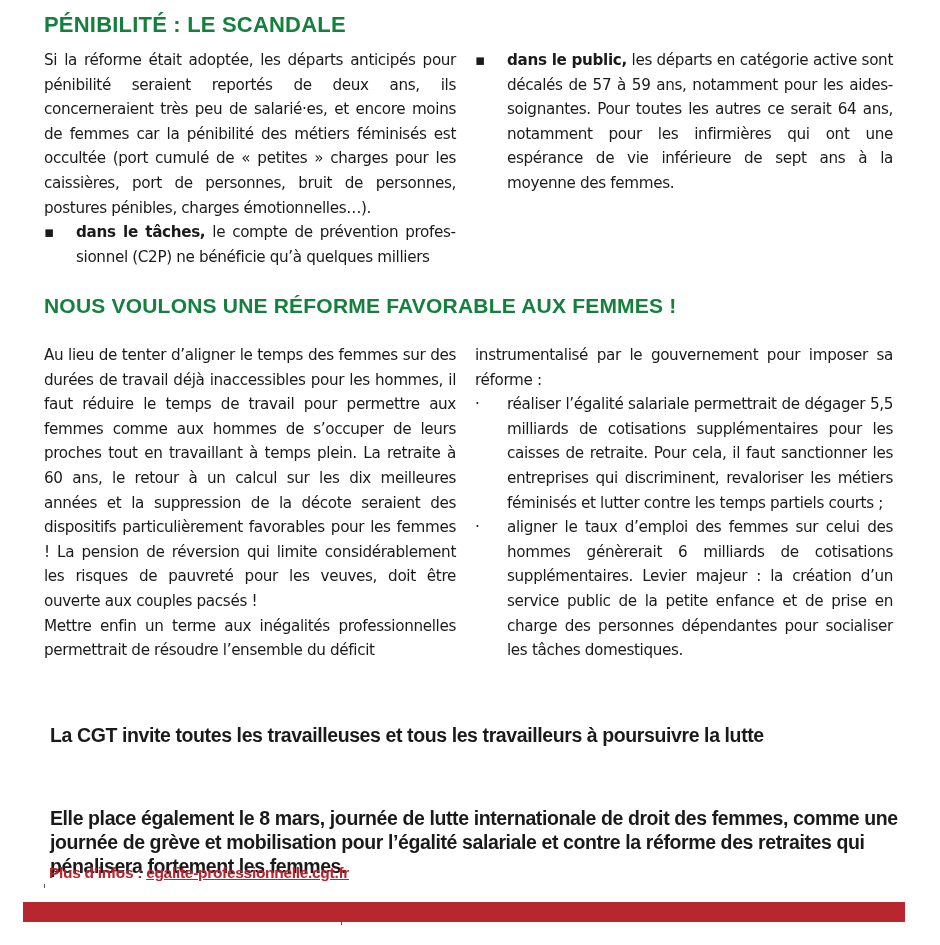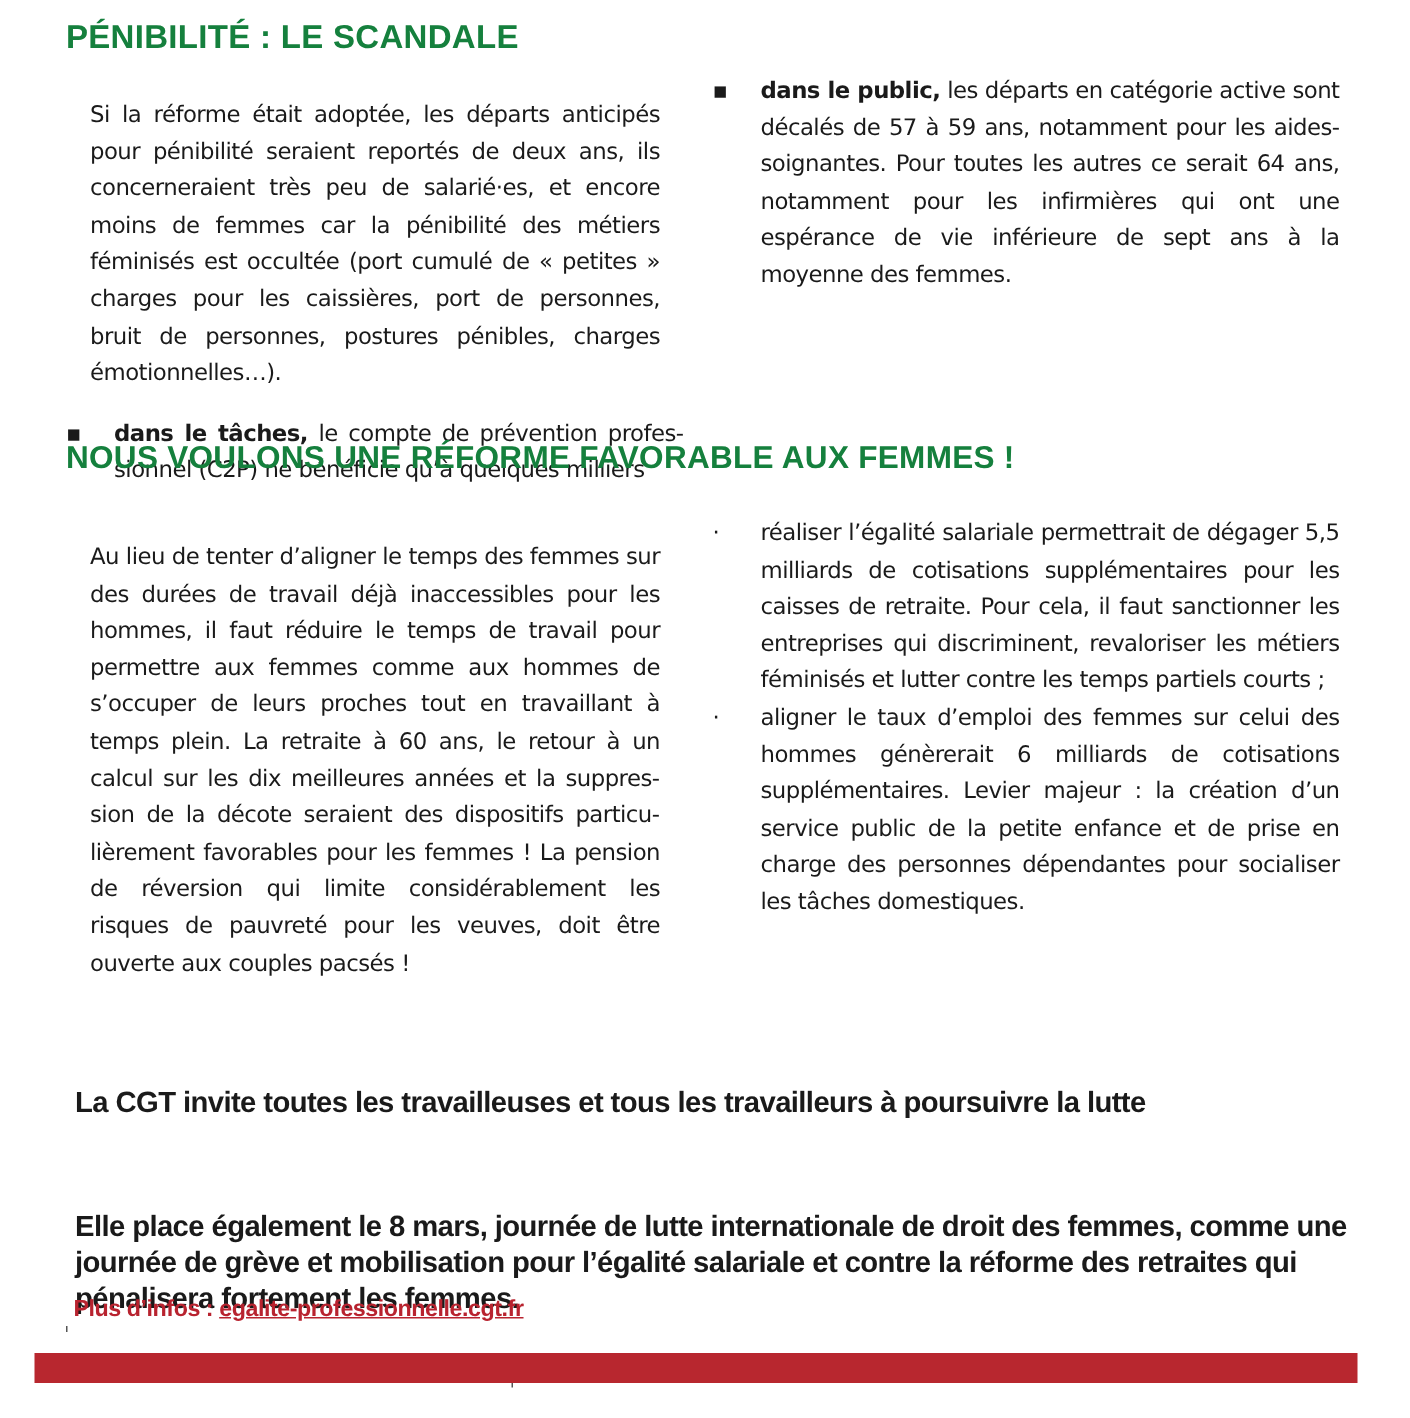--- a/index.html
+++ b/index.html
@@ -3,21 +3,21 @@
   <meta charset="utf-8">
   <style>
     html, body { margin: 0; padding: 0; background: #ffffff; }
     body { width: 940px; height: 945px; position: relative; overflow: hidden;
            font-family: "DejaVu Sans", "Liberation Sans", sans-serif; color: #1a1a1a; }
     .h1 { position: absolute; left: 44px; font-family: "Liberation Sans", sans-serif;
           font-weight: bold; color: #15803d; letter-spacing: 0.2px; }
     #h-penibilite { top: 12px; font-size: 22px; }
     #h-nous { top: 294px; font-size: 21px; }
     .col { position: absolute; font-size: 15.2px; line-height: 24.6px; letter-spacing: -0.35px; }
-    .col p { margin: 16px; }
+    .col p { margin: 0; }
     .bullet { position: relative; padding-left: 32px; }
     .bullet .mark { position: absolute; left: 0; top: 0; width: 14px; text-align: left; font-weight: bold; }
     .bullet .mark.small { font-weight: normal; }
     b { font-weight: bold; }
     #col1 { left: 44px; top: 48px; width: 412px; text-align: justify; }
     #col2 { left: 475px; top: 48px; width: 418px; text-align: justify; }
     #col3 { left: 44px; top: 343px; width: 412px; text-align: justify; }
     #col4 { left: 475px; top: 343px; width: 418px; text-align: justify; }
     #col2 .first, #col2 .indent { padding-left: 32px; }
     .cta { position: absolute; left: 50px; font-family: "Liberation Sans", sans-serif; font-weight: bold;
@@ -47,23 +47,25 @@
   <div class="bullet">
     <span class="mark">▪</span>
     <b>dans le public,</b><span> les départs en catégorie active sont décalés de 57 à 59 ans, notamment pour les aides-soignantes. Pour toutes les autres ce serait 64 ans, notamment pour les infirmières qui ont une espérance de vie inférieure de sept ans à la moyenne des femmes.</span>
   </div>
 </div>
 
 <div class="h1" id="h-nous">NOUS VOULONS UNE RÉFORME FAVORABLE AUX FEMMES !</div>
 
 <div class="col" id="col3">
   <p>Au lieu de tenter d’aligner le temps des femmes sur des durées de travail déjà inaccessibles pour les hommes, il faut réduire le temps de travail pour permettre aux femmes comme aux hommes de s’occuper de leurs proches tout en travaillant à temps plein. La retraite à 60 ans, le retour à un calcul sur les dix meilleures années et la suppres­sion de la décote seraient des dispositifs particu­lièrement favorables pour les femmes ! La pension de réversion qui limite considérablement les risques de pauvreté pour les veuves, doit être ouverte aux couples pacsés !</p>
+  <p>Mettre enfin un terme aux inégalités profession­nelles permettrait de résoudre l’ensemble du déficit</p>
 </div>
 
 <div class="col" id="col4">
+  <p>instrumentalisé par le gouvernement pour impo­ser sa réforme :</p>
   <div class="bullet">
     <span class="mark small">·</span>
     <span>réaliser l’égalité salariale permettrait de déga­ger 5,5 milliards de cotisations supplémentaires pour les caisses de retraite. Pour cela, il faut sanctionner les entreprises qui discriminent, revaloriser les métiers féminisés et lutter contre les temps partiels courts ;</span>
   </div>
   <div class="bullet">
     <span class="mark small">·</span>
     <span>aligner le taux d’emploi des femmes sur celui des hommes génèrerait 6 milliards de cotisa­tions supplémentaires. Levier majeur : la créa­tion d’un service public de la petite enfance et de prise en charge des personnes dépendantes pour socialiser les tâches domestiques.</span>
   </div>
 </div>
 

